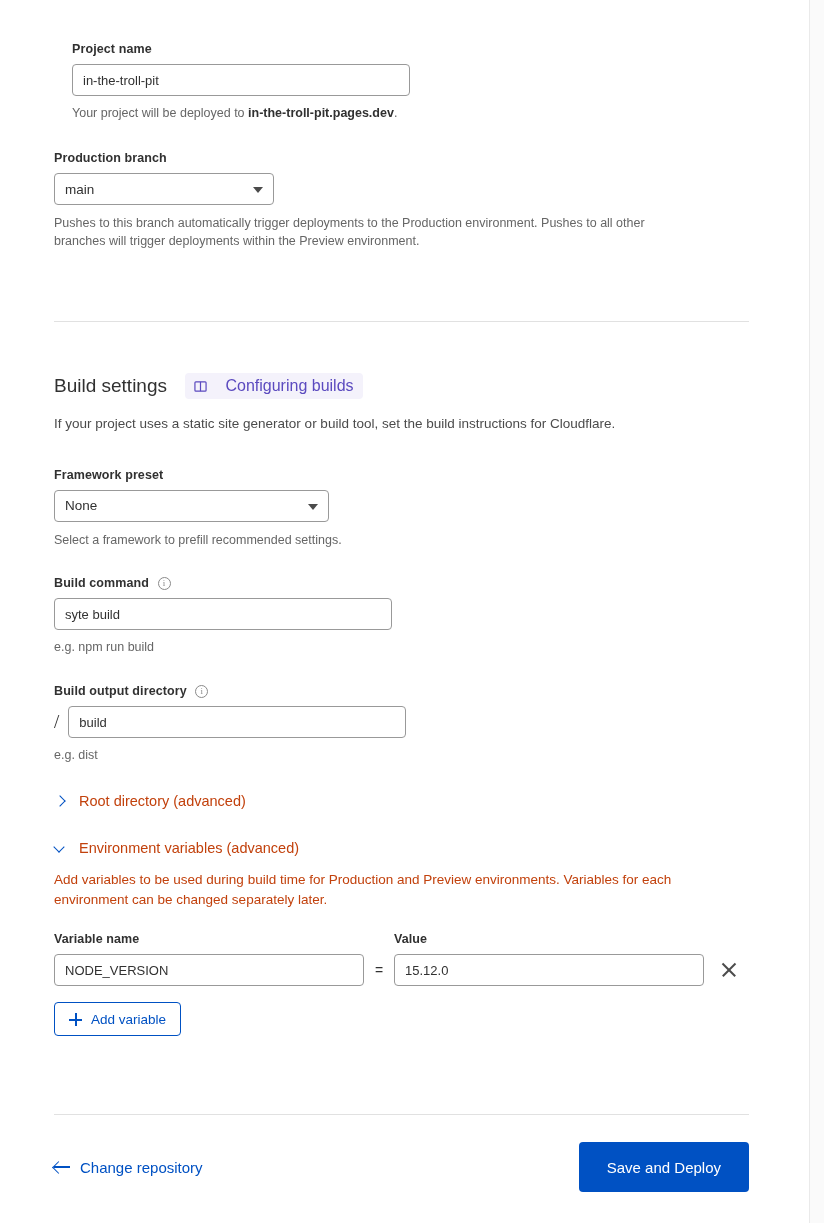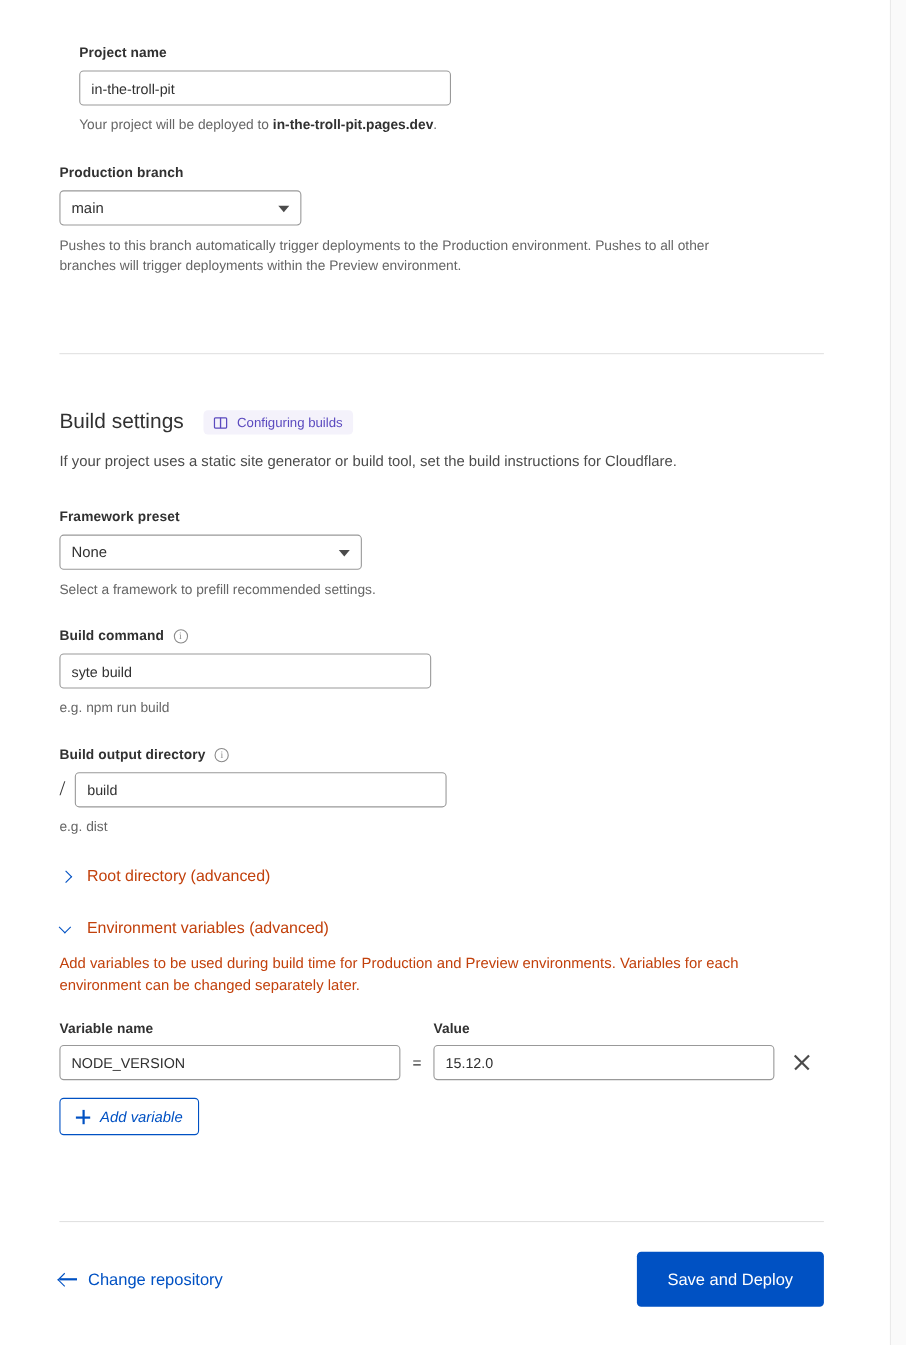--- a/index.html
+++ b/index.html
@@ -96,26 +96,26 @@
     font-size: 19px;
     color: #313131;
     font-weight: normal;
     margin: 0;
     display: inline-block;
     vertical-align: middle;
   }
   .badge {
     display: inline-flex;
     align-items: center;
-    gap: 8px;
+    gap: 18px;
     background: #f4f2fb;
     color: #5b4abf;
     border-radius: 4px;
     padding: 4px 9px;
-    font-size: 12px;
+    font-size: 16px;
     margin-left: 14px;
     vertical-align: middle;
     cursor: pointer;
   }
   .badge svg { display: block; }
 
   .info-icon {
     display: inline-block;
     width: 13px; height: 13px;
     border: 1px solid #8a8a8a;
@@ -361,21 +361,21 @@
         <div class="field-label">Value</div>
       </div>
 
       <div class="var-row" style="margin-top:8px;">
         <input class="text-input" style="width: 310px;" type="text" value="NODE_VERSION">
         <span class="eq">=</span>
         <input class="text-input" style="width: 310px;" type="text" value="15.12.0">
         <span class="close-x"></span>
       </div>
 
-      <button class="btn-outline" style="margin-top:16px;font-style:italic;">
+      <button class="btn-outline" style="margin-top:16px;">
         <span class="plus"></span>
         <span>Add variable</span>
       </button>
     </div>
 
     <hr class="divider" style="margin-top:78px; width:695px;">
 
     <div class="footer" style="margin-top:27px; width:695px;">
       <div class="link-back">
         <span class="arrow-left"></span>

